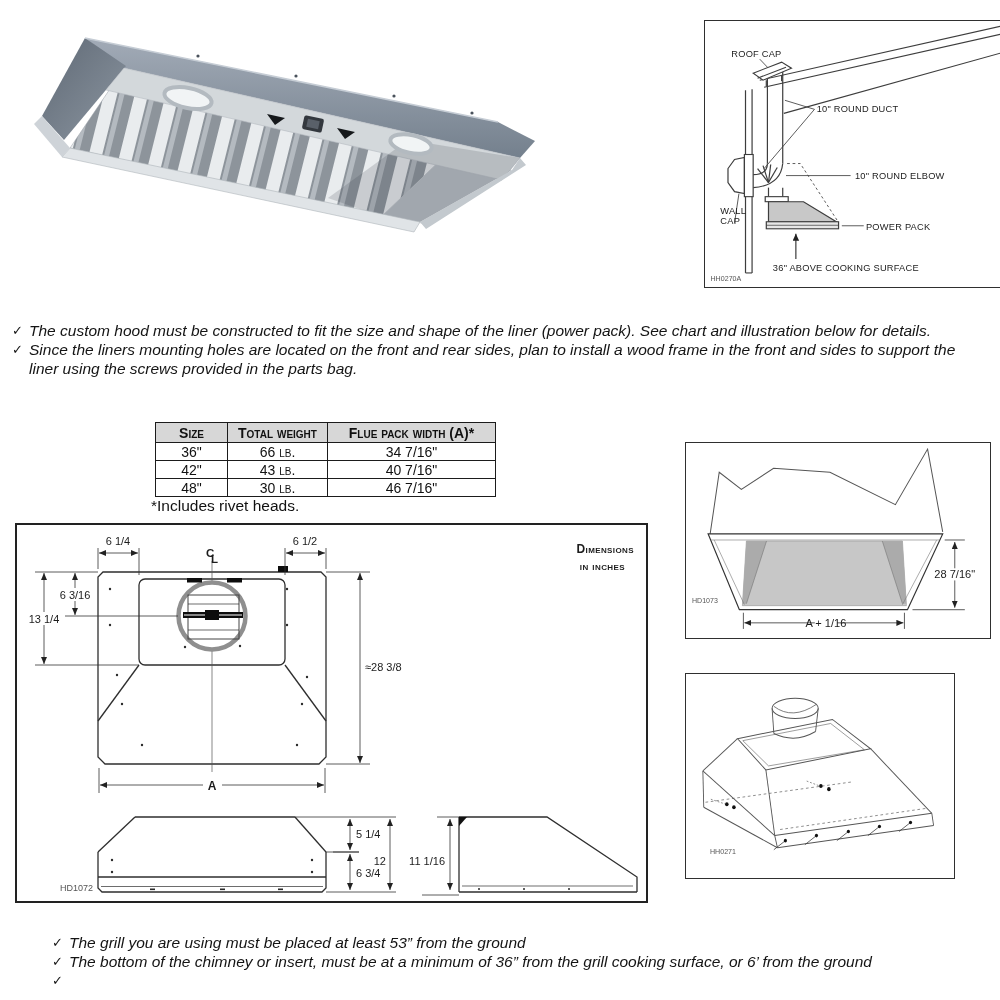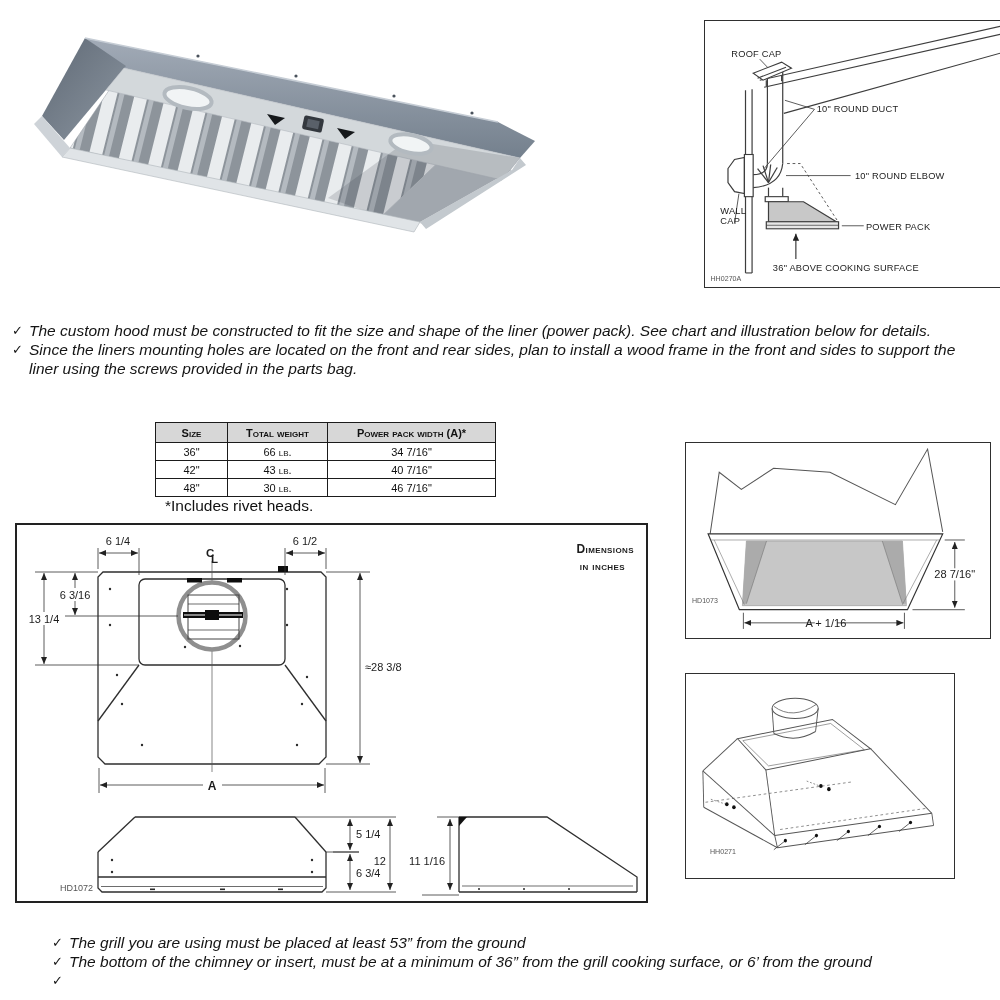--- a/index.html
+++ b/index.html
@@ -13,21 +13,21 @@
   .dt{font-size:11px}
   .dl{font-size:8.5px;letter-spacing:.2px}
   .idl{fill:#555}
   .sc{font-variant:small-caps;font-weight:bold;font-size:12px;letter-spacing:.4px}
   .note-row{display:flex;align-items:flex-start;
             font:italic 15.5px/19px "Liberation Sans",sans-serif;color:#141414}
   .note-row .chk{font-style:normal;font:13px/19px "DejaVu Sans",sans-serif;
                  width:17px;flex:none;color:#141414}
   table.spec{border-collapse:collapse;background:#fff}
   .spec th,.spec td{border:1.7px solid #1b1b1b;font-variant:small-caps;text-align:center;
-                    padding:0 6px;height:17px;font-size:11px;color:#111;font-family:"Liberation Sans",sans-serif}
+                    padding:0 6px;height:17px;font-size:14px;color:#111;font-family:"Liberation Sans",sans-serif}
   .spec th{background:#d7d7d7;font-weight:bold;height:19px}
   .footnote{position:absolute;font:15.5px "Liberation Sans",sans-serif;color:#111}
 </style>
 </head>
 <body>
 
 <div class="page">
 
   <div class="abs" style="left:28px;top:10px;width:557px;height:228px">
     <svg width="557" height="228" viewBox="0 0 557 228">
@@ -162,41 +162,41 @@
     <table class="spec">
       <colgroup>
           <col style="width:72px">
           <col style="width:100px">
           <col style="width:168px">
         </colgroup>
       <tbody>
           <tr>
         <th>Size</th>
         <th>Total weight</th>
-        <th>Power pack width (A)*</th>
+        <th>Flue pack width (A)*</th>
       </tr>
       <tr>
         <td>36"</td>
         <td>66 lb.</td>
         <td>34 7/16"</td>
       </tr>
       <tr>
         <td>42"</td>
         <td>43 lb.</td>
         <td>40 7/16"</td>
       </tr>
       <tr>
         <td>48"</td>
         <td>30 lb.</td>
         <td>46 7/16"</td>
       </tr>
     </tbody>
       </table>
   </div>
-  <div class="footnote" style="left:165px;top:497px">*Includes rivet heads.</div>
+  <div class="footnote" style="left:151px;top:497px">*Includes rivet heads.</div>
 
   <div class="box" id="dimbox" style="left:15px;top:523px;width:633px;height:380px">
     <svg width="100%" height="100%" viewBox="0 0 629 376" preserveAspectRatio="none">
       <defs>
         <marker id="arB" markerWidth="9" markerHeight="8" refX="7" refY="3" orient="auto" markerUnits="userSpaceOnUse">
           <path d="M0,0 L7,3 L0,6 z" fill="#222"></path>
         </marker>
       </defs>
 
       <g stroke="#2e2e2e" stroke-width="1.3" fill="none">

